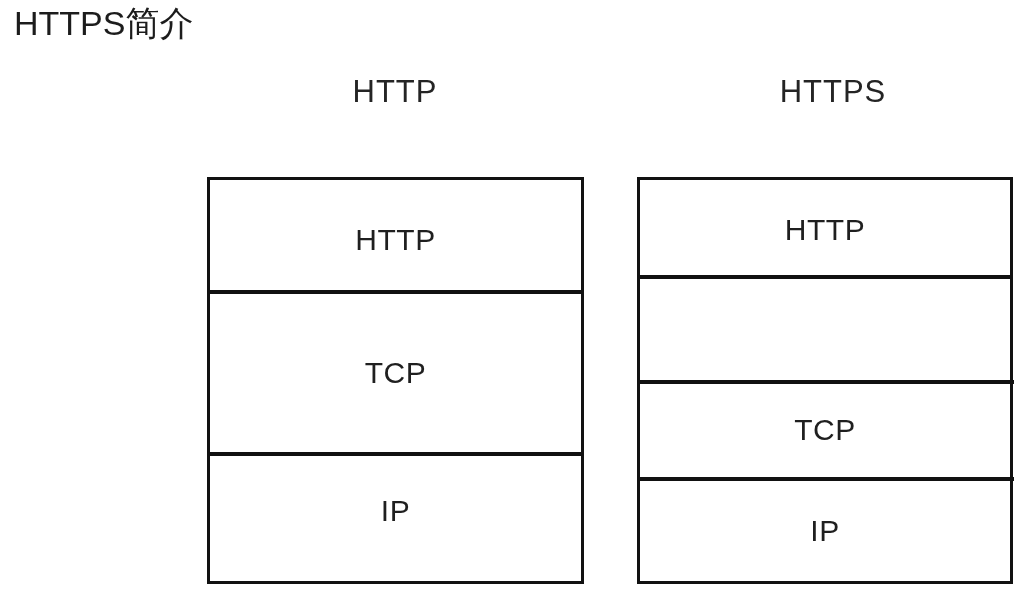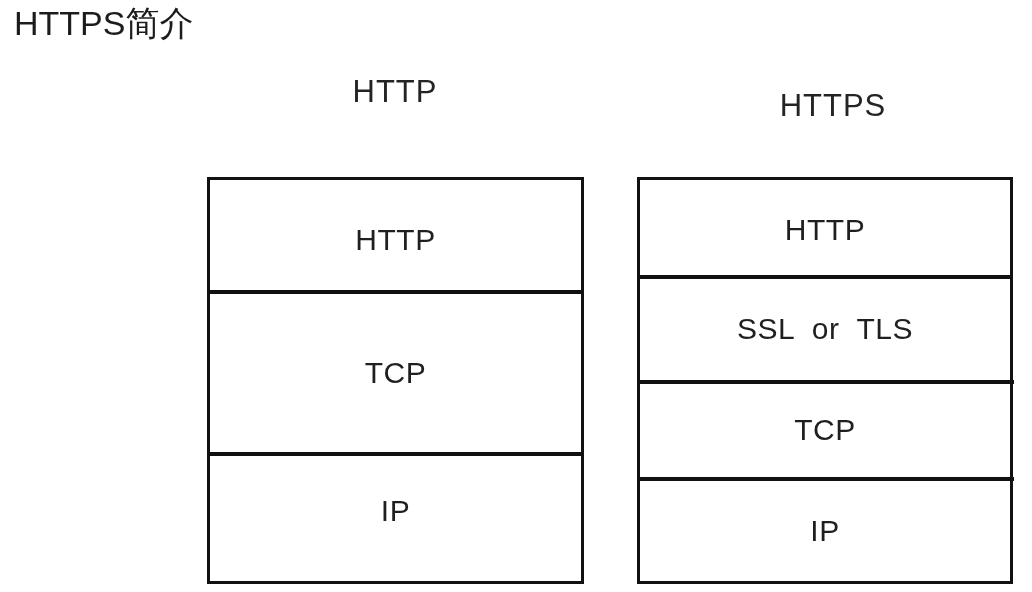--- a/index.html
+++ b/index.html
@@ -34,21 +34,21 @@
     top: 72px;
     font-size: 31px;
     line-height: 40px;
     font-weight: 400;
     letter-spacing: 1px;
     color: #242424;
     text-align: center;
     white-space: nowrap;
   }
   #header-http   { left: 275px; width: 240px; }
-  #header-https  { left: 713px; width: 240px; margin-top: 14px; }
+  #header-https  { left: 713px; width: 240px; }
 
   .stack {
     position: absolute;
     box-sizing: border-box;
     background: #ffffff;
     border: 3px solid #111111;
   }
   #stack-http {
     left: 207px;
     top: 177px;
@@ -140,23 +140,20 @@
   <div id="http-div-0" class="divider"></div>
   <div id="http-div-1" class="divider"></div>
 </div>
 
 <div id="stack-https" class="stack">
 
   <div id="https-layer-0" class="layer">
     <span class="layer-label">HTTP</span>
   </div>
 
-  <div id="https-layer-1" class="layer">
-    <span class="layer-label">SSL  or  TLS</span>
-  </div>
 
   <div id="https-layer-2" class="layer">
     <span class="layer-label">TCP</span>
   </div>
 
   <div id="https-layer-3" class="layer">
     <span class="layer-label">IP</span>
   </div>
 
   <div id="https-div-0" class="divider"></div>

